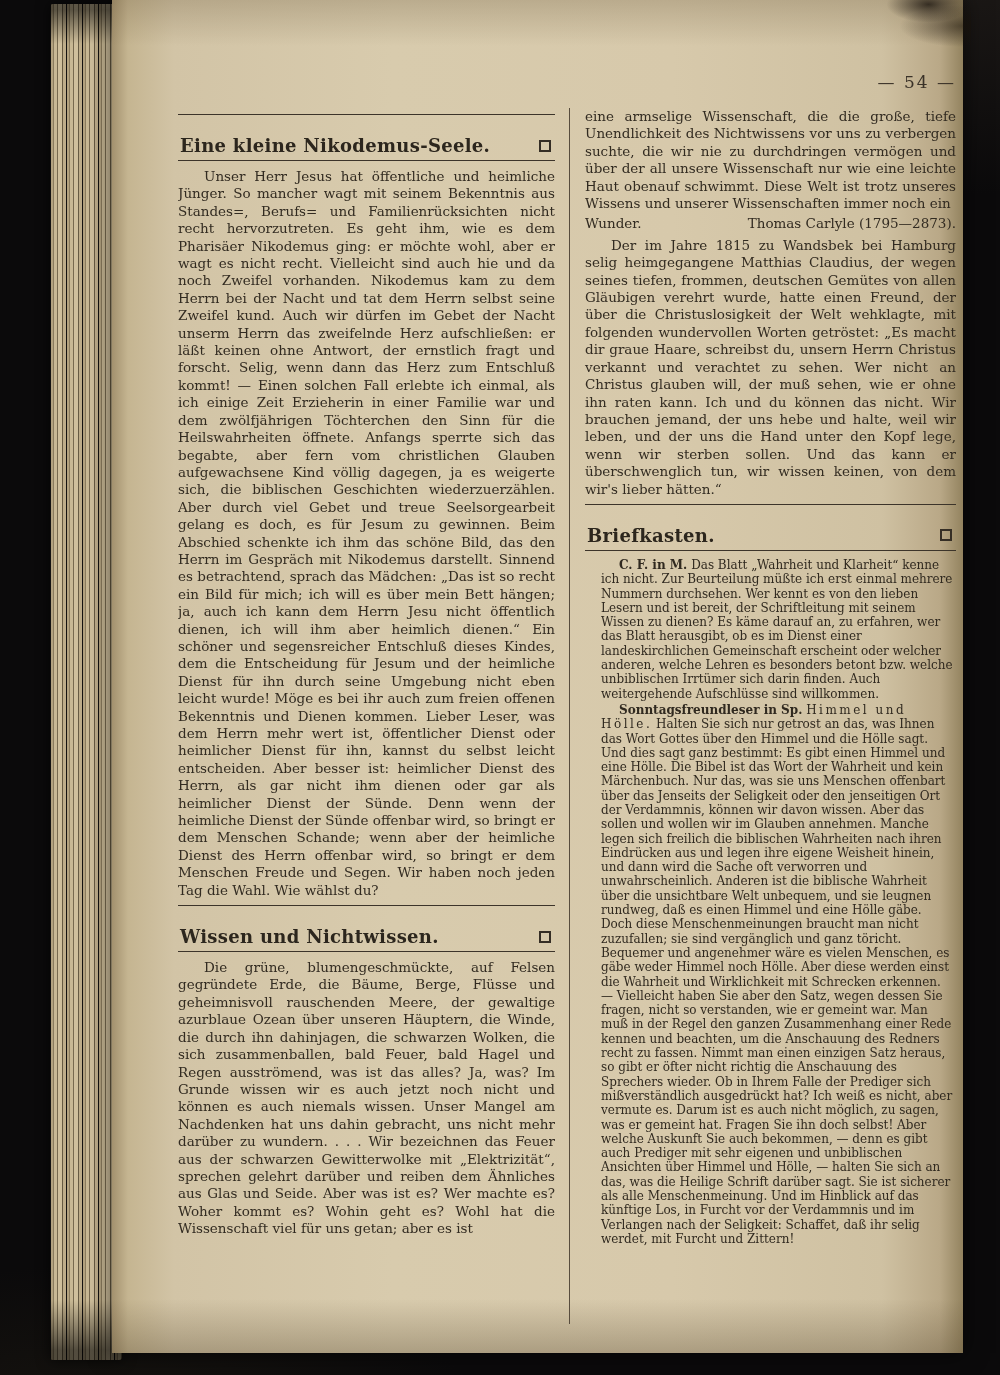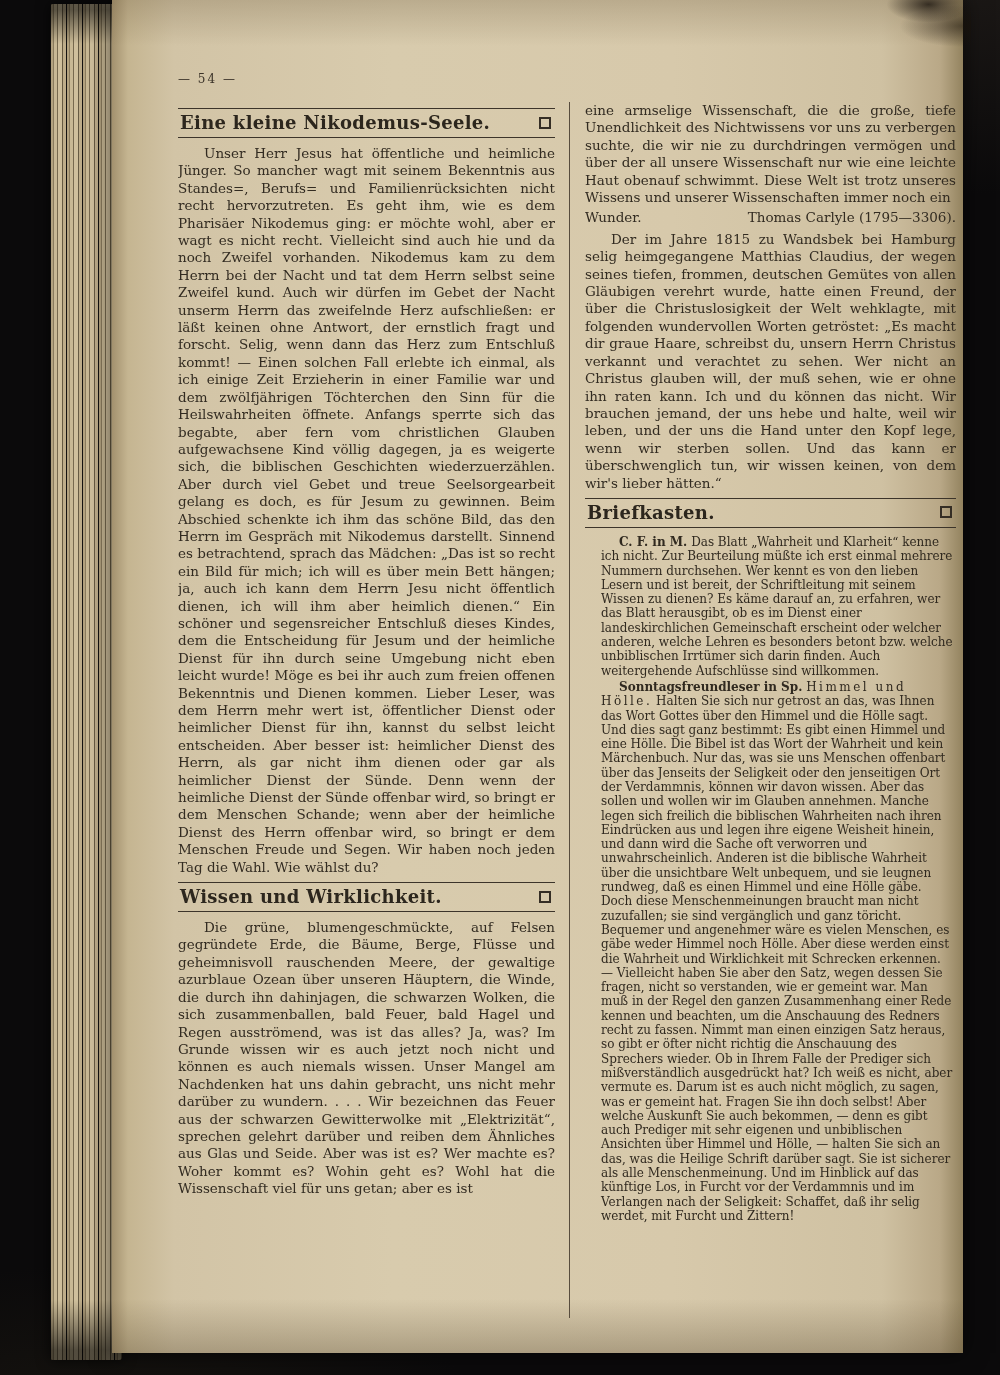--- a/index.html
+++ b/index.html
@@ -35,30 +35,30 @@
   }
   .corner-shadow{
     position:absolute;right:-8px;top:-10px;width:170px;height:80px;
     background:
       radial-gradient(60px 26px at 75% 18%, rgba(15,10,6,.75), rgba(0,0,0,0) 70%),
       radial-gradient(90px 30px at 95% 45%, rgba(25,18,10,.55), rgba(0,0,0,0) 70%);
     pointer-events:none;
   }
   .content{position:absolute;left:66px;top:0;width:778px;height:1340px;color:#30291f;}
   .page-num{
-    margin-top:72px;text-align:left;font-size:12px;letter-spacing:2px;color:#3a3228;
+    margin-top:72px;text-align:right;font-size:17px;letter-spacing:2px;color:#3a3228;
   }
   .columns{display:flex;margin-top:16px;height:1216px;overflow:hidden;}
   .col-left{width:377px;}
   .col-right{flex:1;border-left:1px solid #574c3d;margin-left:14px;padding-left:15px;}
 
   .sec-head{
     display:flex;align-items:center;
     border-top:1.5px solid #3c342a;border-bottom:1.5px solid #3c342a;
-    padding:3px 2px 4px 2px;margin:6px 0 7px 0;
+    padding:20px 2px 4px 2px;margin:6px 0 7px 0;
   }
   .sec-head .title{font-size:18px;font-weight:bold;letter-spacing:.3px;color:#2c261d;}
   .orn{width:8px;height:8px;border:2px solid #352e25;margin-left:auto;margin-right:2px;}
 
   p.body{
     margin:0 0 3px 0;font-size:13.5px;line-height:17.4px;text-align:justify;
     text-indent:26px;color:#322b21;
   }
   p.noindent{text-indent:0;}
   .attr-line{
@@ -86,33 +86,33 @@
 
         <div class="col-left">
 
           <div class="sec-head">
             <span class="title">Eine kleine Nikodemus-Seele.</span>
             <span class="orn"></span>
           </div>
           <p class="body">Unser Herr Jesus hat öffentliche und heimliche Jünger. So mancher wagt mit seinem Bekenntnis aus Standes=, Berufs= und Familienrücksichten nicht recht hervorzutreten. Es geht ihm, wie es dem Pharisäer Nikodemus ging: er möchte wohl, aber er wagt es nicht recht. Vielleicht sind auch hie und da noch Zweifel vorhanden. Nikodemus kam zu dem Herrn bei der Nacht und tat dem Herrn selbst seine Zweifel kund. Auch wir dürfen im Gebet der Nacht unserm Herrn das zweifelnde Herz aufschließen: er läßt keinen ohne Antwort, der ernstlich fragt und forscht. Selig, wenn dann das Herz zum Entschluß kommt! — Einen solchen Fall erlebte ich einmal, als ich einige Zeit Erzieherin in einer Familie war und dem zwölfjährigen Töchterchen den Sinn für die Heilswahrheiten öffnete. Anfangs sperrte sich das begabte, aber fern vom christlichen Glauben aufgewachsene Kind völlig dagegen, ja es weigerte sich, die biblischen Geschichten wiederzuerzählen. Aber durch viel Gebet und treue Seelsorgearbeit gelang es doch, es für Jesum zu gewinnen. Beim Abschied schenkte ich ihm das schöne Bild, das den Herrn im Gespräch mit Nikodemus darstellt. Sinnend es betrachtend, sprach das Mädchen: „Das ist so recht ein Bild für mich; ich will es über mein Bett hängen; ja, auch ich kann dem Herrn Jesu nicht öffentlich dienen, ich will ihm aber heimlich dienen.“ Ein schöner und segensreicher Entschluß dieses Kindes, dem die Entscheidung für Jesum und der heimliche Dienst für ihn durch seine Umgebung nicht eben leicht wurde! Möge es bei ihr auch zum freien offenen Bekenntnis und Dienen kommen. Lieber Leser, was dem Herrn mehr wert ist, öffentlicher Dienst oder heimlicher Dienst für ihn, kannst du selbst leicht entscheiden. Aber besser ist: heimlicher Dienst des Herrn, als gar nicht ihm dienen oder gar als heimlicher Dienst der Sünde. Denn wenn der heimliche Dienst der Sünde offenbar wird, so bringt er dem Menschen Schande; wenn aber der heimliche Dienst des Herrn offenbar wird, so bringt er dem Menschen Freude und Segen. Wir haben noch jeden Tag die Wahl. Wie wählst du?</p>
 
           <div class="sec-head">
-            <span class="title">Wissen und Wirklichkeit.</span>
+            <span class="title">Wissen und Nichtwissen.</span>
             <span class="orn"></span>
           </div>
           <p class="body">Die grüne, blumengeschmückte, auf Felsen gegründete Erde, die Bäume, Berge, Flüsse und geheimnisvoll rauschenden Meere, der gewaltige azurblaue Ozean über unseren Häuptern, die Winde, die durch ihn dahinjagen, die schwarzen Wolken, die sich zusammenballen, bald Feuer, bald Hagel und Regen ausströmend, was ist das alles? Ja, was? Im Grunde wissen wir es auch jetzt noch nicht und können es auch niemals wissen. Unser Mangel am Nachdenken hat uns dahin gebracht, uns nicht mehr darüber zu wundern. . . . Wir bezeichnen das Feuer aus der schwarzen Gewitterwolke mit „Elektrizität“, sprechen gelehrt darüber und reiben dem Ähnliches aus Glas und Seide. Aber was ist es? Wer machte es? Woher kommt es? Wohin geht es? Wohl hat die Wissenschaft viel für uns getan; aber es ist</p>
 
         </div>
 
         <div class="col-right">
 
           <p class="body noindent">eine armselige Wissenschaft, die die große, tiefe Unendlichkeit des Nichtwissens vor uns zu verbergen suchte, die wir nie zu durchdringen vermögen und über der all unsere Wissenschaft nur wie eine leichte Haut obenauf schwimmt. Diese Welt ist trotz unseres Wissens und unserer Wissenschaften immer noch ein</p>
           <div class="attr-line">
             <span>Wunder.</span>
-            <span>Thomas Carlyle (1795—3306).</span>
+            <span>Thomas Carlyle (1795—2873).</span>
           </div>
 
           <p class="body">Der im Jahre 1815 zu Wandsbek bei Hamburg selig heimgegangene Matthias Claudius, der wegen seines tiefen, frommen, deutschen Gemütes von allen Gläubigen verehrt wurde, hatte einen Freund, der über die Christuslosigkeit der Welt wehklagte, mit folgenden wundervollen Worten getröstet: „Es macht dir graue Haare, schreibst du, unsern Herrn Christus verkannt und verachtet zu sehen. Wer nicht an Christus glauben will, der muß sehen, wie er ohne ihn raten kann. Ich und du können das nicht. Wir brauchen jemand, der uns hebe und halte, weil wir leben, und der uns die Hand unter den Kopf lege, wenn wir sterben sollen. Und das kann er überschwenglich tun, wir wissen keinen, von dem wir's lieber hätten.“</p>
 
           <div class="sec-head">
             <span class="title">Briefkasten.</span>
             <span class="orn"></span>
           </div>
 
           <div class="petit">

